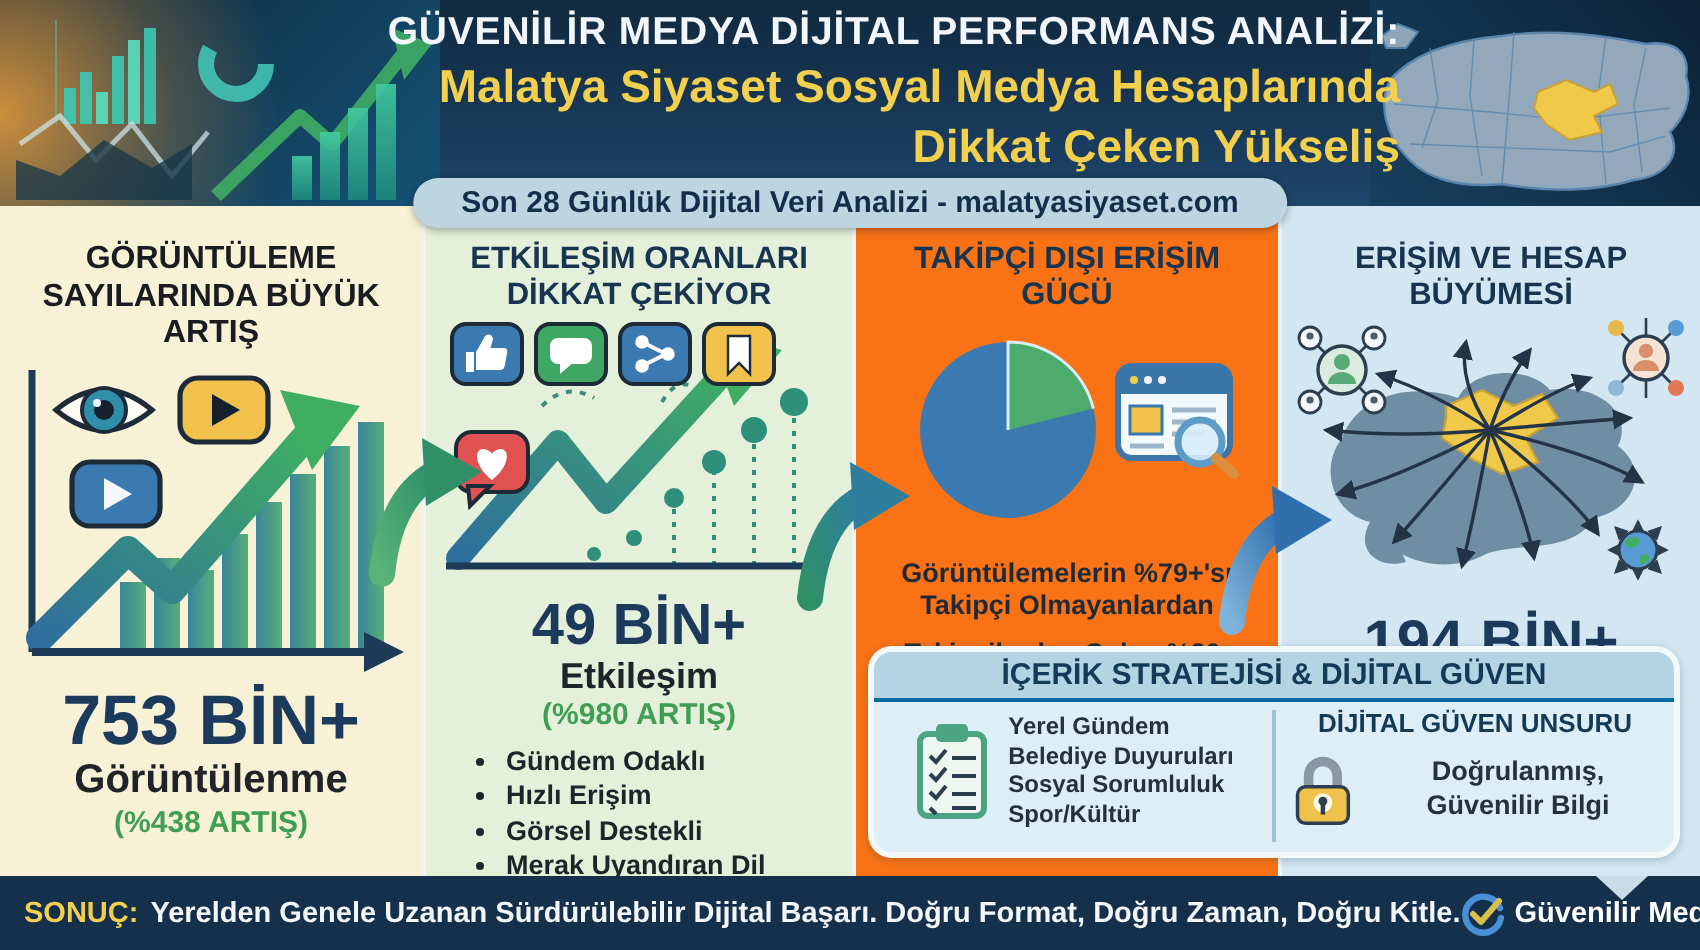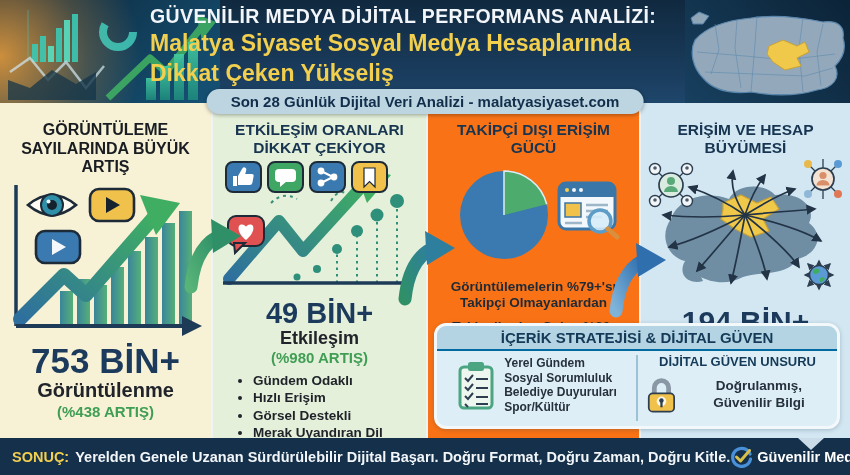--- a/index.html
+++ b/index.html
@@ -6,21 +6,21 @@
   #stage{position:relative;width:850px;height:475px;overflow:hidden;background:#dcecf4;
          font-family:"Liberation Sans",sans-serif;-webkit-font-smoothing:antialiased;}
   
   .header{position:absolute;left:0;top:0;width:850px;height:103px;
           background:linear-gradient(180deg,#10293f 0%,#1a3c5d 70%,#1e466b 100%);z-index:2;}
   .art-left{position:absolute;left:0;top:0;width:220px;height:103px;overflow:hidden;
             background:radial-gradient(circle at 0% 55%,rgba(238,160,60,.85) 0%,rgba(238,160,60,.25) 38%,rgba(238,160,60,0) 62%),
                        linear-gradient(135deg,#0d2538,#155377);}
   .art-right{position:absolute;right:0;top:0;width:165px;height:103px;overflow:hidden;
              background:linear-gradient(225deg,#0c2337,#17405f);}
-  .titles{position:absolute;left:150px;right:150px;top:5px;text-align:left;z-index:3;}
+  .titles{position:absolute;left:138px;right:150px;top:5px;text-align:right;z-index:3;}
   .kicker{color:#f2f5f9;font-weight:bold;font-size:19.5px;letter-spacing:.4px;line-height:1.2;}
   .maintitle{color:#f3cf4e;font-weight:bold;font-size:23px;line-height:1.18;margin-top:2px;}
   .pill{position:absolute;top:89px;left:50%;transform:translateX(-50%);z-index:10;
         background:#bdd4e1;color:#122e4b;font-weight:bold;font-size:15px;white-space:nowrap;
         padding:4px 24px;border-radius:17px;box-shadow:0 1px 4px rgba(0,0,0,.35);}
   
   .content{position:absolute;left:0;top:103px;width:850px;height:335px;display:flex;}
   .col{position:relative;box-sizing:border-box;border-right:2px solid #eef4f6;}
   .col1{width:213px;background:#f7f1d6;}
   .col2{width:215px;background:#e4f0da;}
@@ -458,22 +458,22 @@
                 <path d="M9,27 l3,3 l5,-6"></path>
                   <line x1="20" y1="28" x2="32" y2="28"></line>
                 <path d="M9,36 l3,3 l5,-6"></path>
                   <line x1="20" y1="37" x2="32" y2="37"></line>
                 <path d="M9,44 l3,3"></path>
                   <line x1="20" y1="44" x2="32" y2="44"></line>
               </g>
             </svg>
             <div class="strat-items">
               <div>Yerel Gündem</div>
+              <div>Belediye Duyuruları</div>
               <div>Sosyal Sorumluluk</div>
-              <div>Belediye Duyuruları</div>
               <div>Spor/Kültür</div>
             </div>
           </div>
         </div>
         <div class="strat-divider"></div>
         <div class="strat-half">
           <div class="strat-title">DİJİTAL GÜVEN UNSURU</div>
           <div class="strat-row">
             <svg width="44" height="48" viewBox="0 0 44 48">
               <path d="M13,23 v-8 a9,9 0 0 1 18,0 v8" fill="none" stroke="#8a97a5" stroke-width="6"></path>

